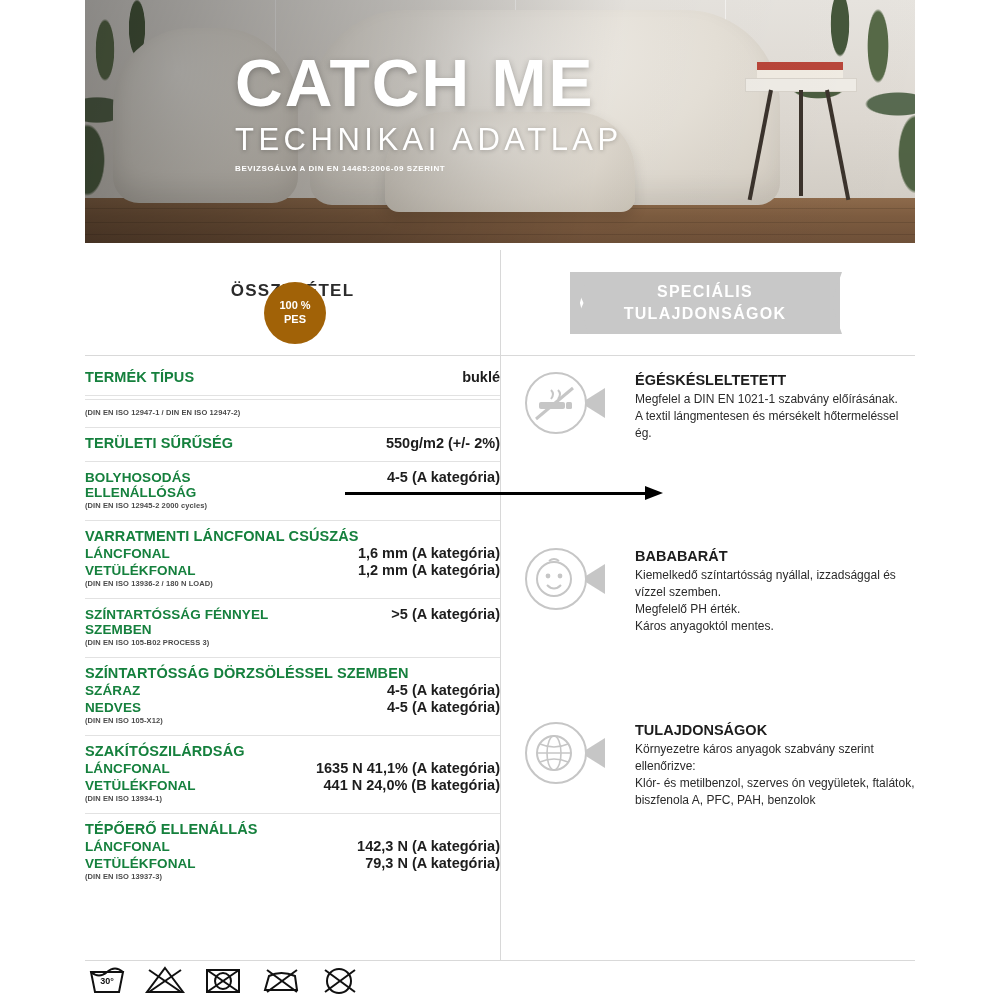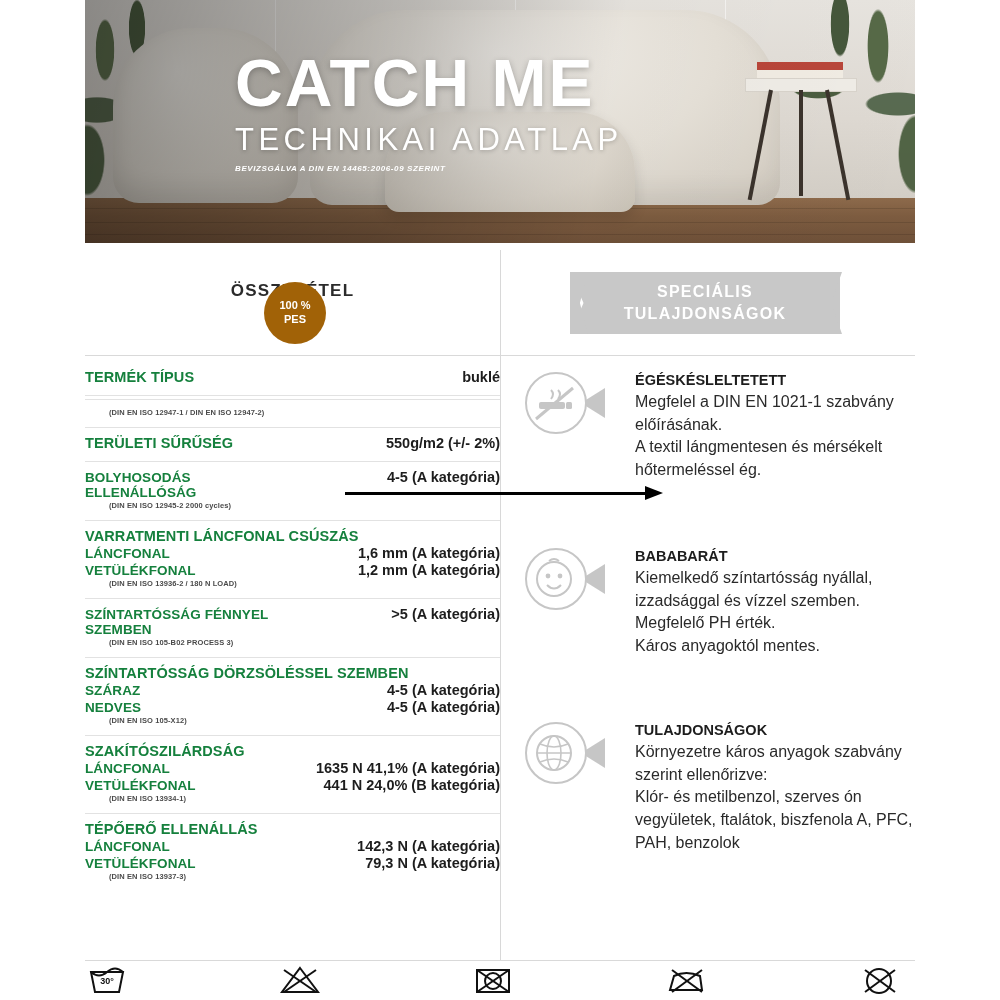--- a/index.html
+++ b/index.html
@@ -129,21 +129,20 @@
     letter-spacing: 4.5px;
     margin-top: 6px;
     font-weight: 400;
     text-shadow: 0 1px 4px rgba(0,0,0,0.25);
   }
   .hero-note {
     font-size: 8px;
     font-weight: bold;
     letter-spacing: 0.6px;
     margin-top: 6px;
-    font-style: italic;
   }
 
   
   .divider-v {
     position: absolute;
     left: 500px; top: 250px;
     width: 1px; height: 710px;
     background: #d8d8d8;
   }
   .divider-h {
@@ -238,21 +237,20 @@
     color: #1d1d1d;
     text-align: left;
     white-space: nowrap;
   }
   .norm {
     font-size: 7.5px;
     font-weight: bold;
     color: #4a4a4a;
     margin-top: 1px;
     letter-spacing: .1px;
-    margin-left: 24px;
   }
   .hsep { height: 1px; background: #e2e2e2; margin: 3px 0 0 0; }
   .sub-rows .row-line { margin-top: 1px; }
 
   
   .feature {
     position: absolute;
     left: 525px;
     width: 390px;
   }
@@ -277,21 +275,21 @@
     position: absolute; left: 56px; top: 16px;
     width: 0; height: 0;
     border-top: 15px solid transparent;
     border-bottom: 15px solid transparent;
     border-right: 24px solid #c6c6c6;
   }
   .feat-text { margin-left: 110px; }
   .feat-title {
     font-size: 14.5px; font-weight: bold; color: #1d1d1d; margin-bottom: 3px;
   }
-  .feat-body { font-size: 16px; color: #2a2a2a; line-height: 1.42; }
+  .feat-body { font-size: 12px; color: #2a2a2a; line-height: 1.42; }
 
   
   .annot-arrow {
     position: absolute;
     left: 345px; top: 488px;
     width: 320px; height: 10px;
   }
   .annot-arrow .shaft {
     position: absolute; left: 0; top: 4px; width: 305px; height: 3px; background: #000;
   }
@@ -303,21 +301,21 @@
   }
 
   
   .footer {
     position: absolute;
     left: 85px; top: 960px;
     width: 830px; height: 40px;
     border-top: 1px solid #d9d9d9;
     display: flex;
     align-items: center;
-    justify-content: space-between;
+    justify-content: flex-start;
   }
   .care { width: 58px; height: 34px; position: relative; }
   .care svg { display: block; }
   .care-label {
     position: absolute; left: 0; top: 12px; width: 44px;
     text-align: center; font-size: 9px; font-weight: bold; color: #111;
   }
 </style>
 </head>
 <body>

